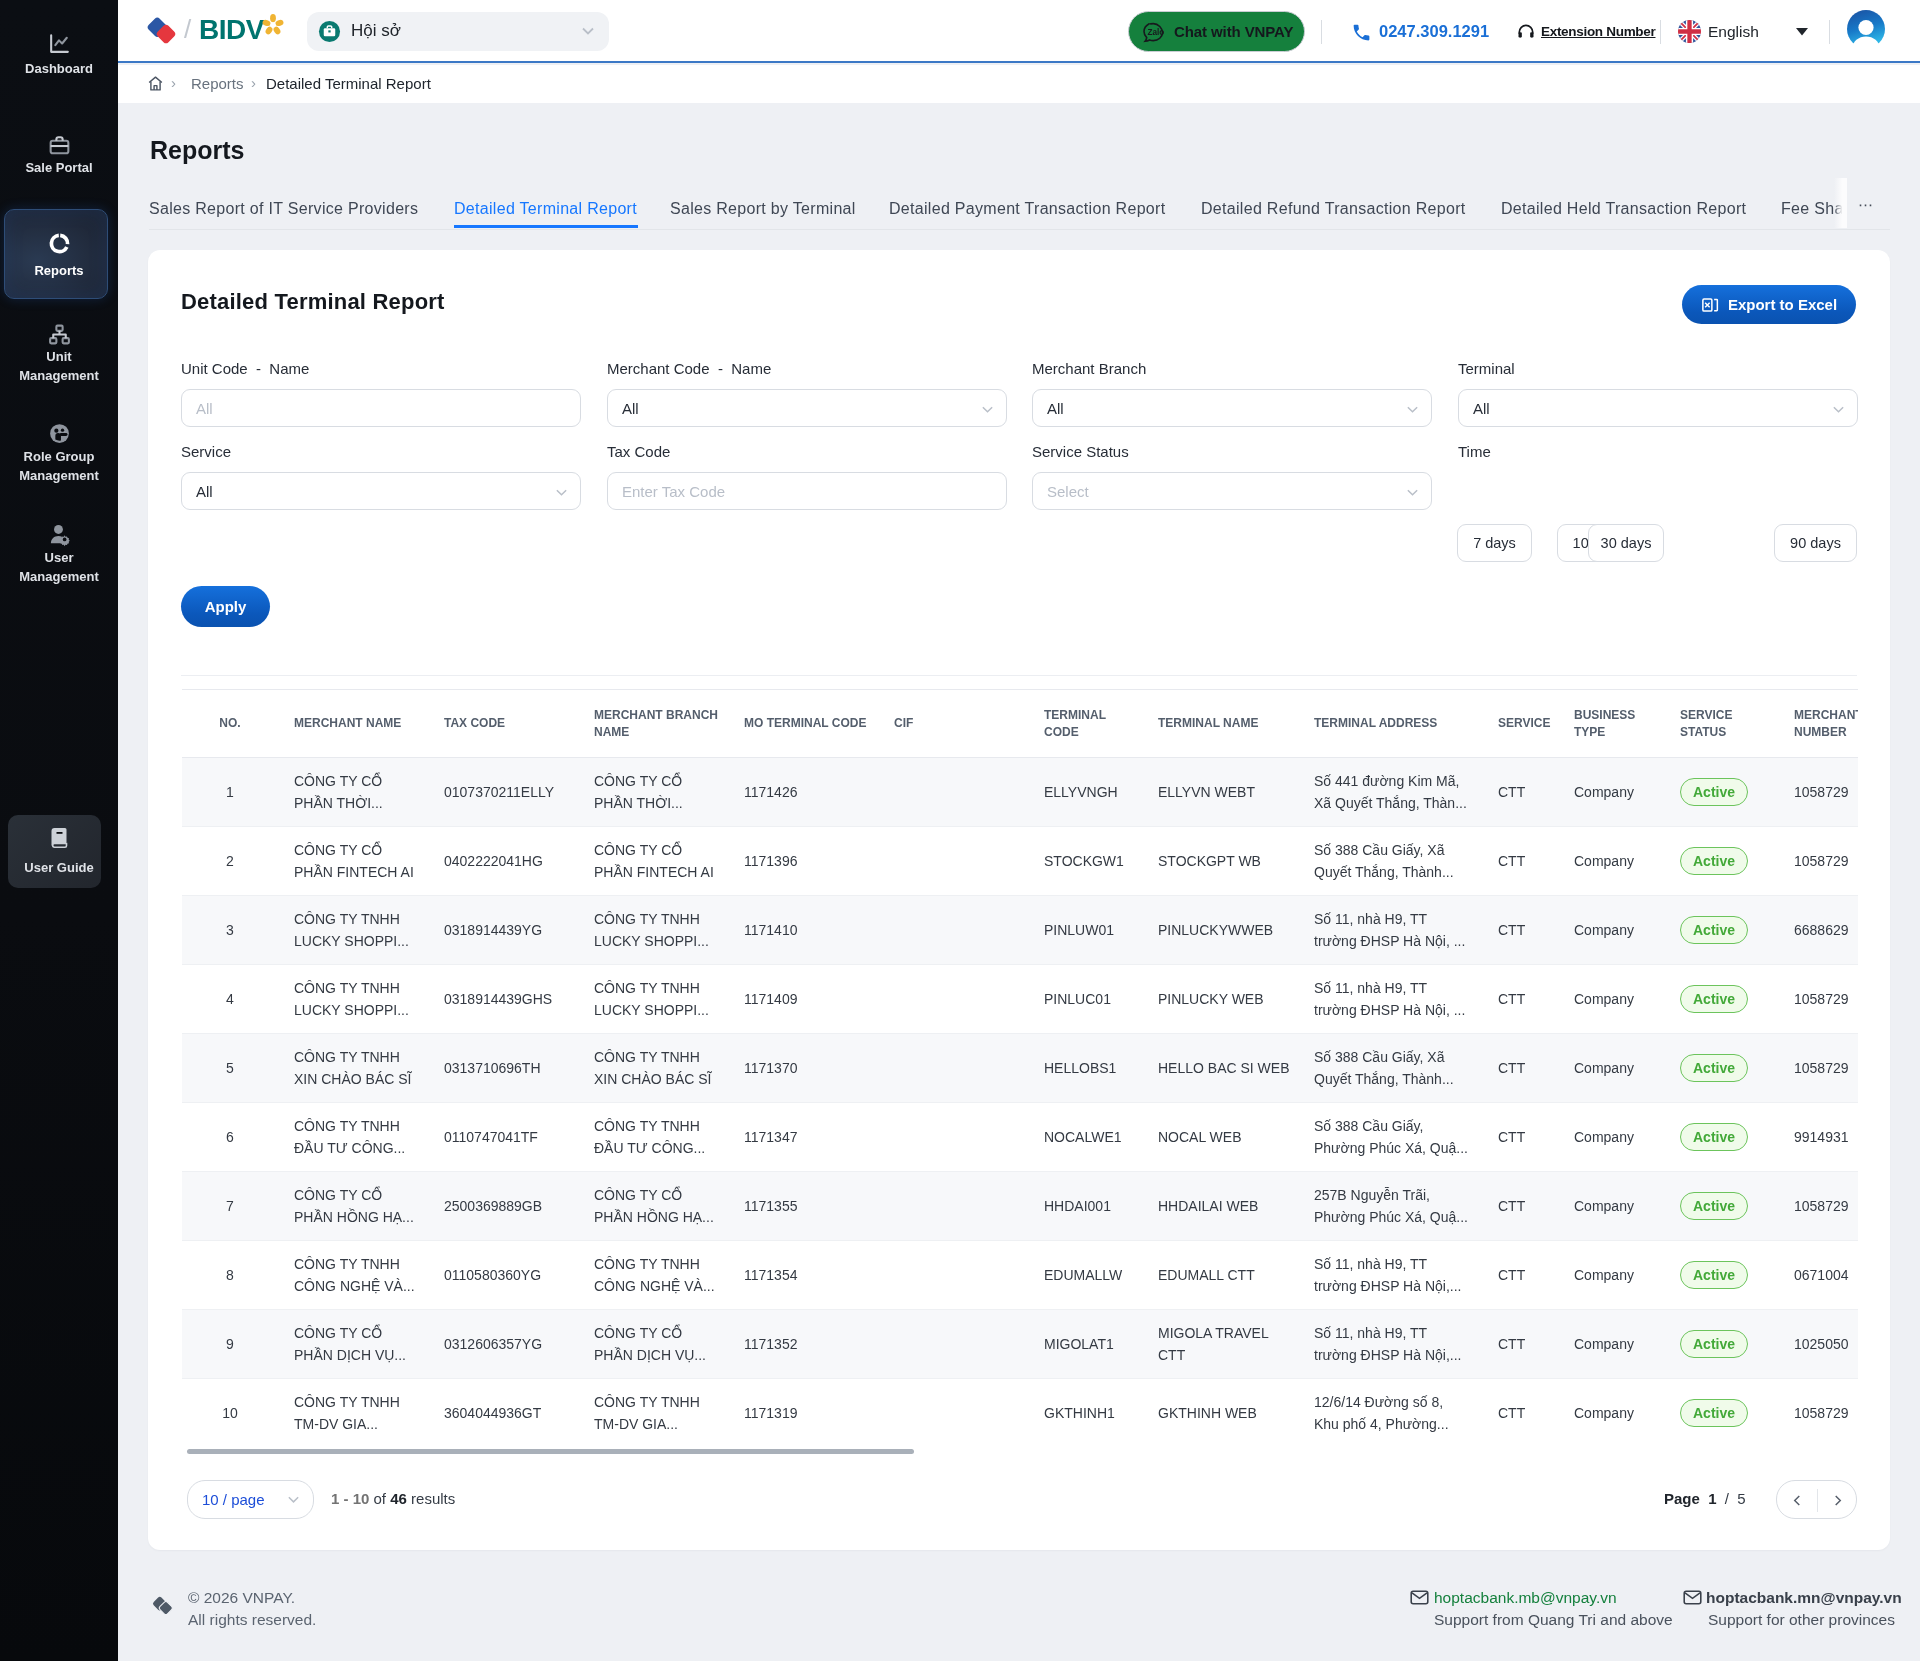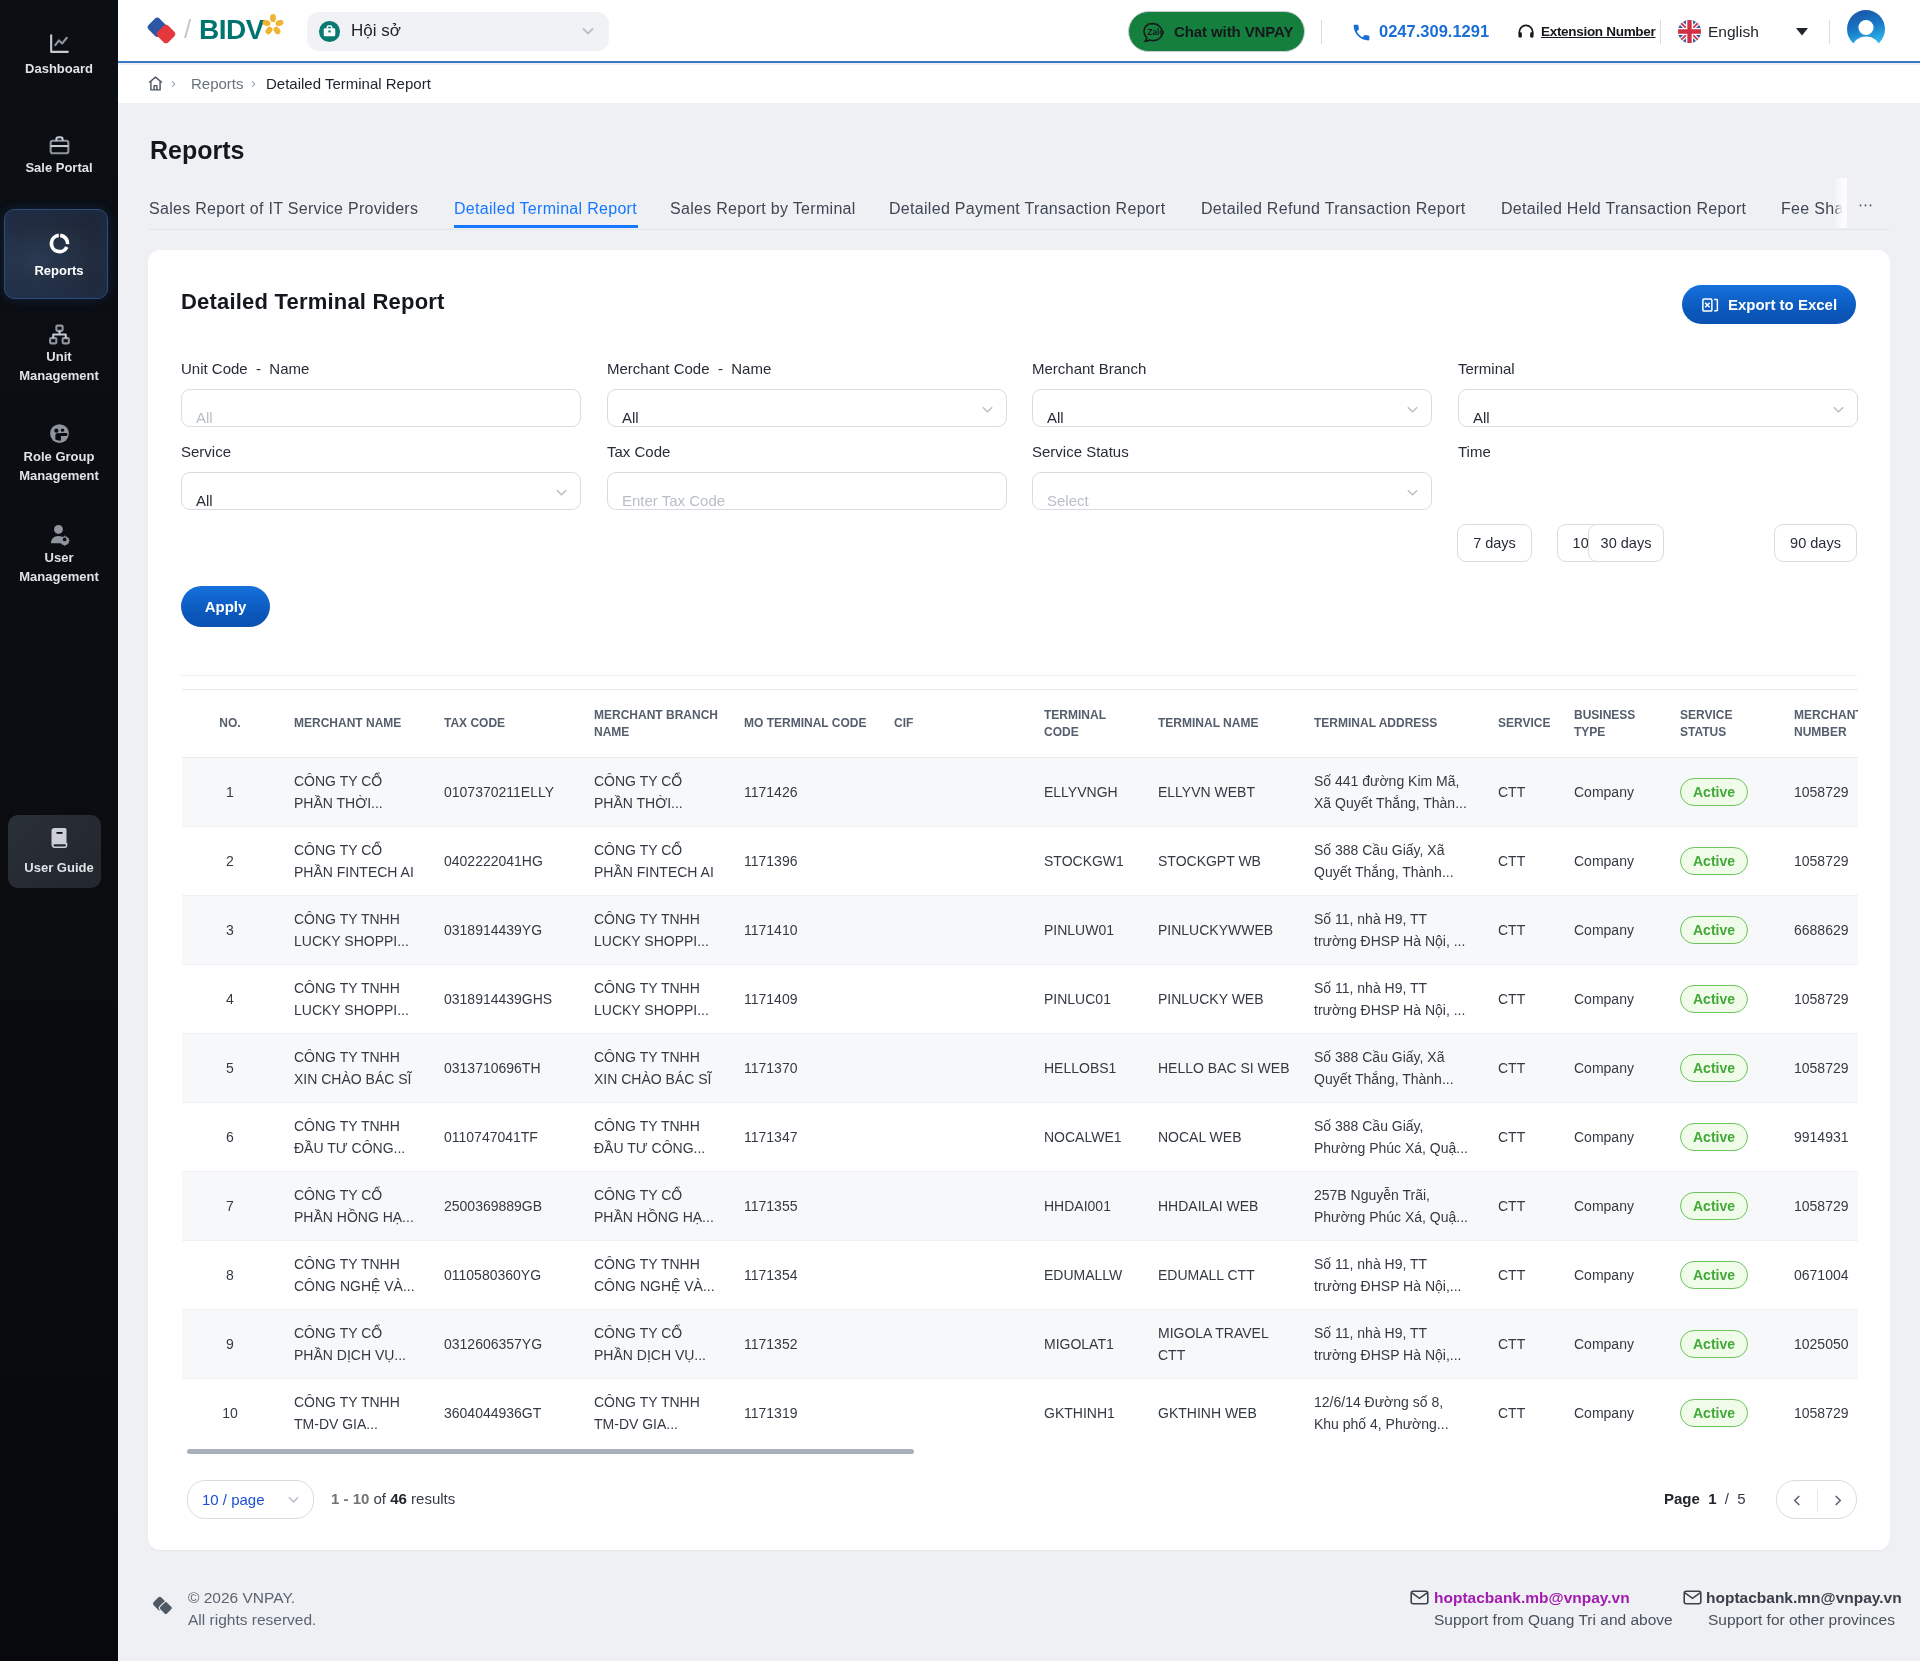--- a/index.html
+++ b/index.html
@@ -18,21 +18,21 @@
 #breadcrumb{position:absolute;left:118px;top:65px;width:1802px;height:38px;background:#fff;font-size:15px}
 .hsep{position:absolute;top:20px;width:1px;height:24px;background:#d9dde2}
 
 #tabs{position:absolute;left:149px;top:193px;width:1695px;height:37px;font-size:16px;letter-spacing:.3px;color:#3f4754;white-space:nowrap;overflow:hidden}
 .tab{position:absolute;top:7px}
 #tab-active{color:#1677ff}
 #tab-underline{position:absolute;left:305px;top:32px;width:184px;height:3px;background:#1677ff}
 
 #card{position:absolute;left:148px;top:250px;width:1742px;height:1300px;background:#fff;border-radius:12px;box-shadow:0 1px 2px rgba(16,24,40,.04)}
 .flabel{position:absolute;font-size:15px;color:#272d37}
-.finput{position:absolute;width:400px;height:38px;border:1px solid #d8dce2;border-radius:9px;background:#fff;font-size:15px;display:flex;align-items:flex-end;padding:0 14px}
+.finput{position:absolute;width:400px;height:38px;border:1px solid #d8dce2;border-radius:9px;background:#fff;font-size:15px;display:flex;align-items:center;padding:0 14px}
 .ph{color:#b8bec8}
 .val{color:#272d37}
 .chev{position:absolute;right:12px;top:13px}
 .daybtn{position:absolute;top:274px;height:38px;border:1px solid #d8dce2;border-radius:9px;background:#fff;font-size:14.5px;color:#272d37;display:flex;align-items:center;justify-content:center}
 .bluebtn{background:linear-gradient(180deg,#1570dc 0%,#0b57ba 70%,#0a52b0 100%);color:#fff;font-weight:700;display:flex;align-items:center;justify-content:center}
 
 #twrap{position:absolute;left:34px;top:439px;width:1676px;height:758px;overflow:hidden}
 table{border-collapse:collapse;table-layout:fixed;width:1746px}
 th{white-space:nowrap;height:68px;font-size:12px;font-weight:700;color:#545e6c;text-align:left;padding:0 16px;vertical-align:middle;line-height:17px;border-top:1px solid #e7e9ee;border-bottom:1px solid #e7e9ee;background:#fff}
 td{white-space:nowrap;height:69px;font-size:14px;color:#343a43;padding:0 16px;vertical-align:middle;line-height:22px;border-bottom:1px solid #eef0f3}
@@ -480,19 +480,19 @@
 <svg class="abs" style="left:152px;top:1595px" width="28" height="25" viewBox="0 0 36 30">
 <rect x="3" y="3" width="14" height="14" rx="3" transform="rotate(-45 10 10)" fill="#4e5966"></rect>
 <rect x="11" y="9" width="13.5" height="13.5" rx="3" transform="rotate(-45 17.7 15.7)" fill="#4e5966" stroke="#eef0f4" stroke-width="1.3"></rect>
 </svg>
 <div class="abs ftxt" style="left:188px;top:1589px">© 2026 VNPAY.</div>
 <div class="abs ftxt" style="left:188px;top:1611px">All rights reserved.</div>
 <div class="abs" style="left:1410px;top:1590px"><svg width="19" height="15" viewBox="0 0 24 19" fill="none" stroke="#3a414b" stroke-width="2">
       <rect x="1.5" y="1.5" width="21" height="16" rx="2.5"></rect>
       <path d="M2.5 3.5L12 10.5l9.5-7"></path>
     </svg></div>
-<div class="abs ftxt" style="left:1434px;top:1589px;font-weight:700;color:#a21caf">hoptacbank.mb@vnpay.vn</div>
+<div class="abs ftxt" style="left:1434px;top:1589px;font-weight:400;color:#15803d">hoptacbank.mb@vnpay.vn</div>
 <div class="abs ftxt" style="left:1434px;top:1611px;color:#49515c">Support from Quang Tri and above</div>
 <div class="abs" style="left:1683px;top:1590px"><svg width="19" height="15" viewBox="0 0 24 19" fill="none" stroke="#3a414b" stroke-width="2">
       <rect x="1.5" y="1.5" width="21" height="16" rx="2.5"></rect>
       <path d="M2.5 3.5L12 10.5l9.5-7"></path>
     </svg></div>
 <div class="abs ftxt" style="left:1706px;top:1589px;font-weight:700;color:#39404a">hoptacbank.mn@vnpay.vn</div>
 <div class="abs ftxt" style="left:1708px;top:1611px;color:#49515c">Support for other provinces</div>
 </body></html>

